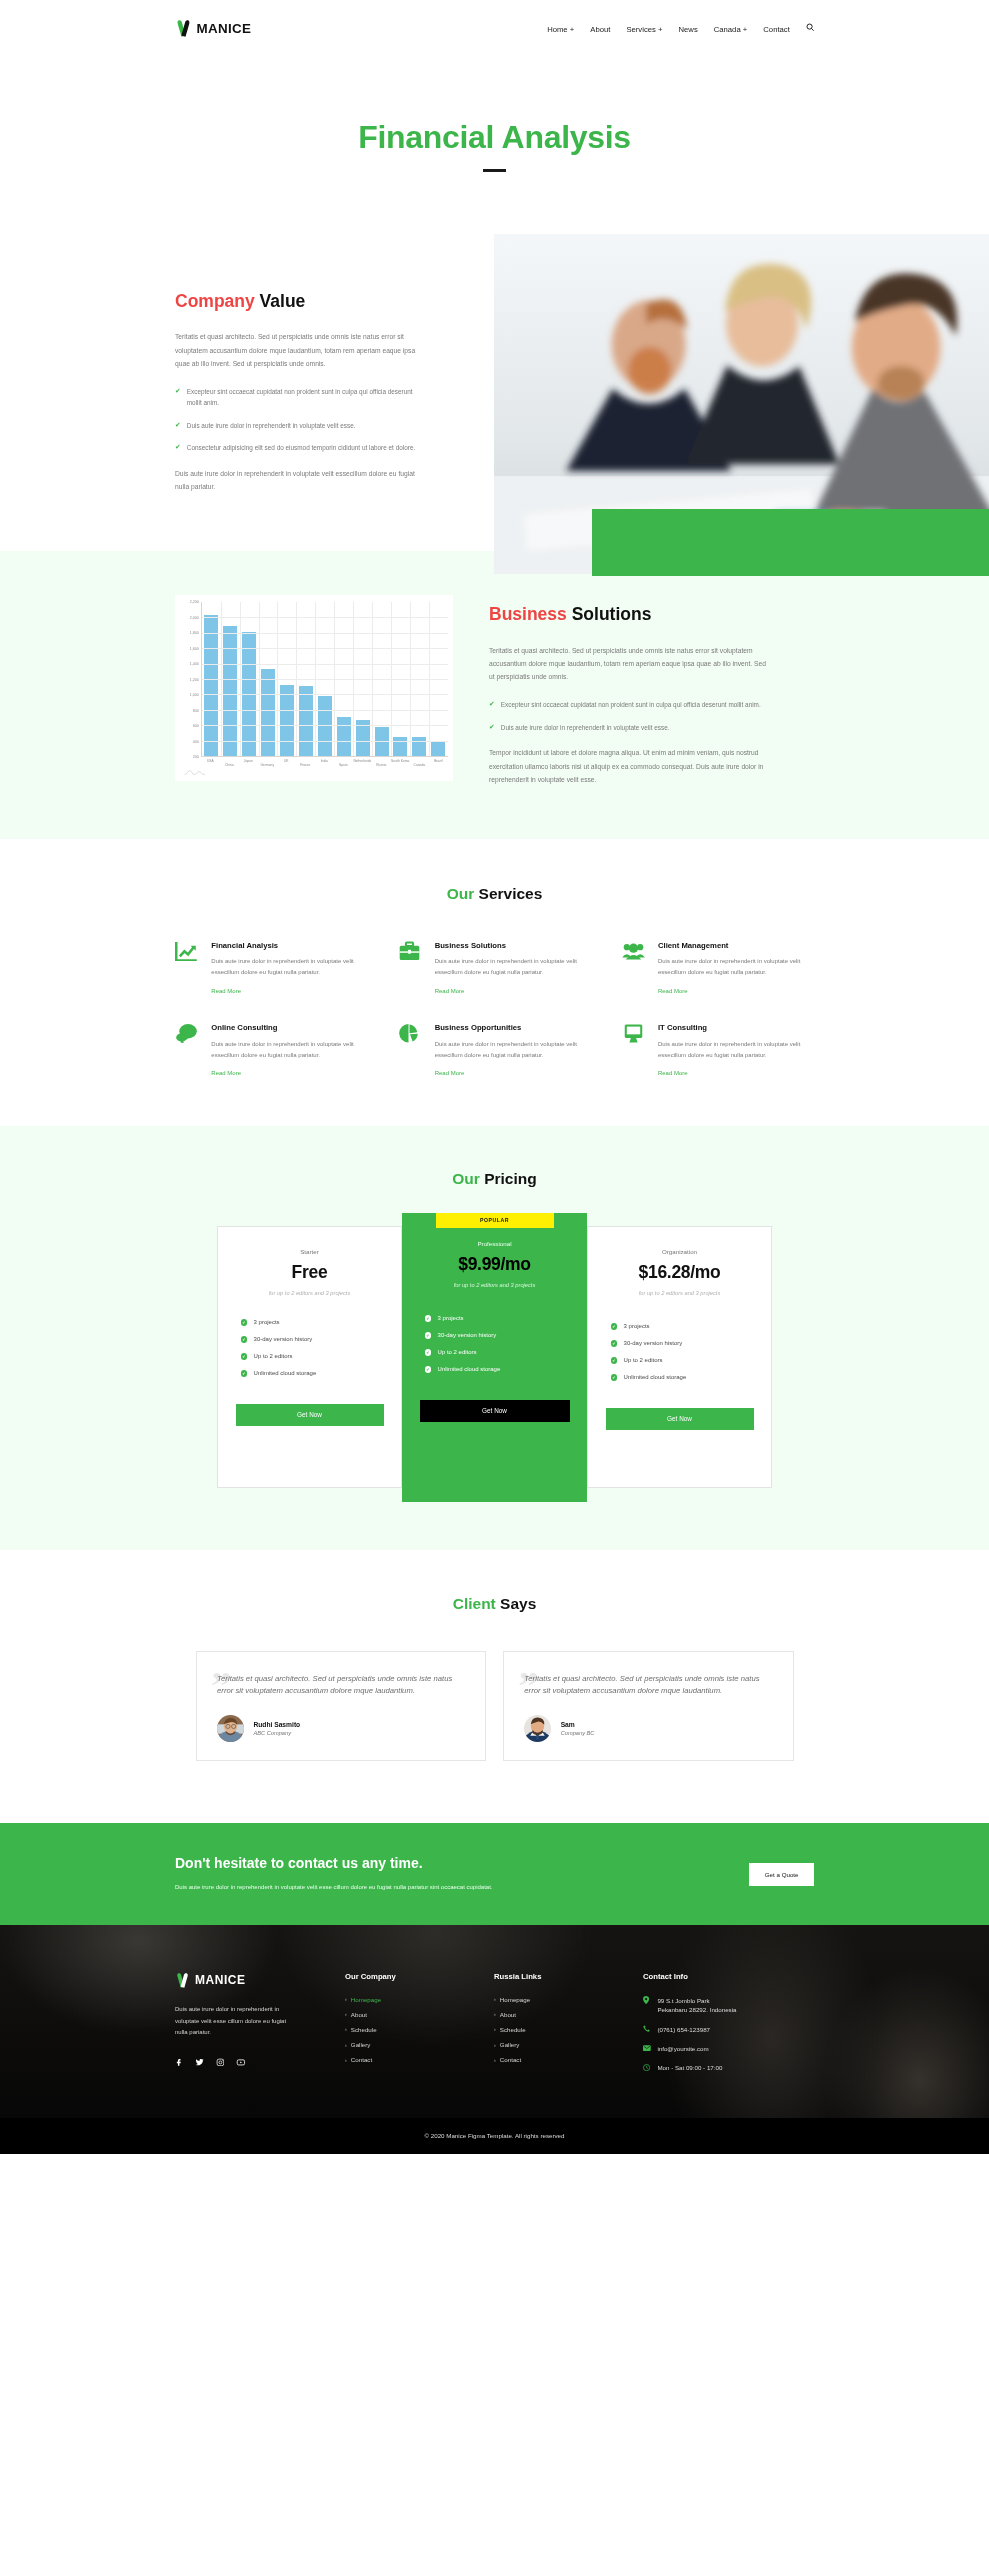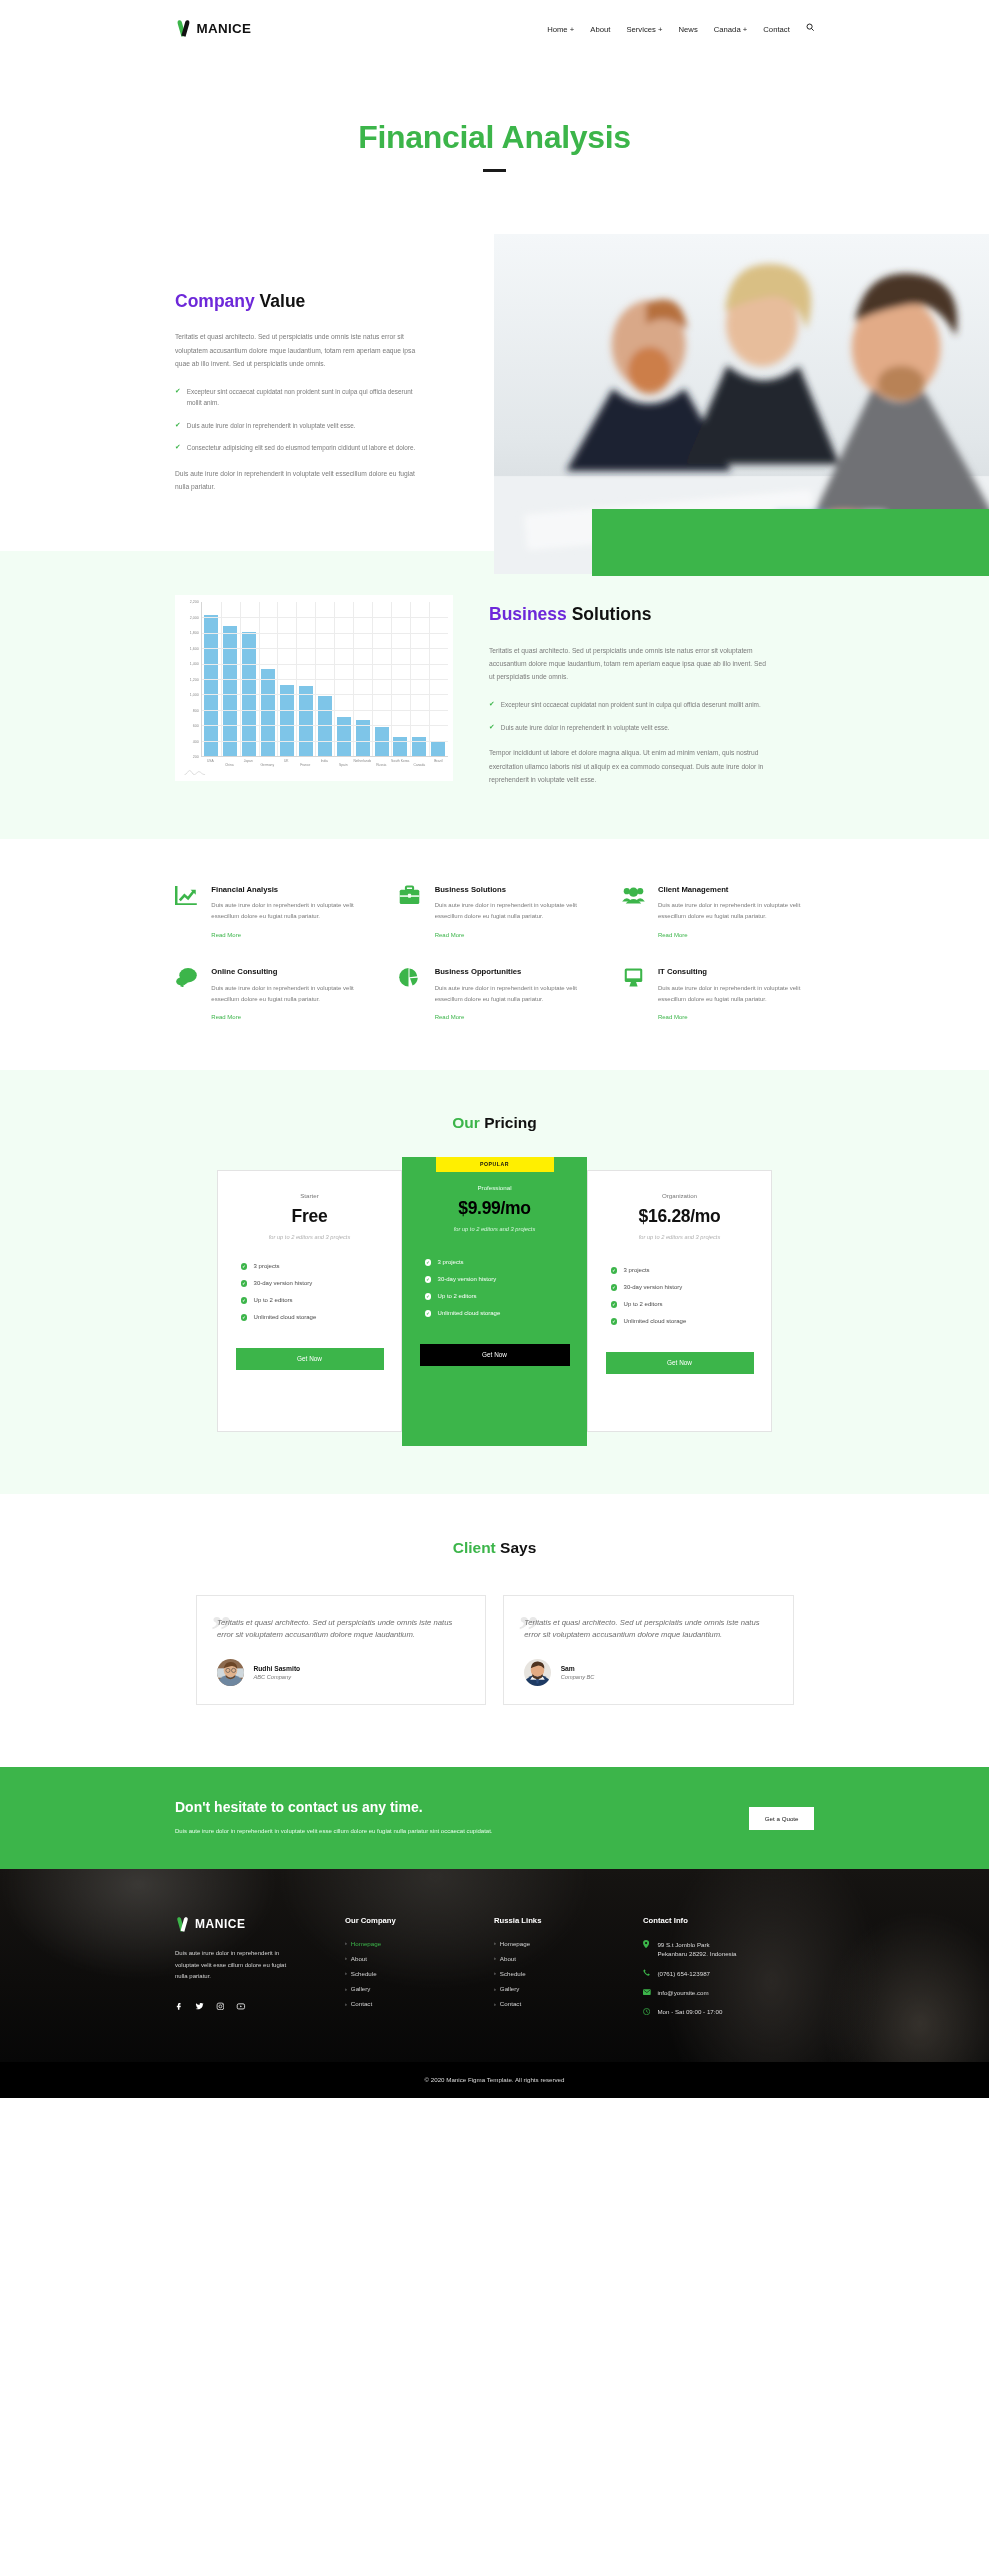--- a/index.html
+++ b/index.html
@@ -25,21 +25,21 @@
   
   .hero-title-sec { padding: 62px 0 0; text-align: center; }
   .hero-title { font-size: 32px; font-weight: 700; color: #3cb54a; letter-spacing: -0.3px; }
   .title-rule { width: 23px; height: 2.6px; background: #1a1a1a; margin: 13.4px auto 0; }
 
   
   .cv-sec { position: relative; padding: 62px 0 57px; }
   .cv-inner { width: 639px; margin: 0 auto; position: relative; display: flex; }
   .cv-left { width: 289px; padding-top: 57px; padding-right: 46px; }
   .sec-head { font-size: 17.5px; font-weight: 700; margin-bottom: 18.5px; }
-  .sec-head .g { color: #6d28d9; }
+  .sec-head .g { color: #ef4444; }
   .sec-head .b { color: #111; }
   .body-txt { font-size: 6.7px; line-height: 2.0; color: #7b7b7b; }
   .ck-list { margin: 15.5px 0 13.4px; }
   .ck-row { display: flex; gap: 6.2px; margin-bottom: 11.3px; }
   .ck { color: #3cb54a; font-size: 6.7px; line-height: 1.6; flex: none; }
   .ck-txt { font-size: 6.4px; line-height: 1.75; color: #7b7b7b; }
 
   .cv-photo {
     position: absolute; left: 319px; top: 0;
     width: 670px; height: 340px;
@@ -383,20 +383,23 @@
           <span class="ck">✔</span>
           <span class="ck-txt">Duis aute irure dolor in reprehenderit in voluptate velit esse.</span>
         </div>
       </div>
       <p class="body-txt">Tempor incididunt ut labore et dolore magna aliqua. Ut enim ad minim veniam, quis nostrud exercitation ullamco laboris nisi ut aliquip ex ea commodo consequat. Duis aute irure dolor in reprehenderit in voluptate velit esse.</p>
     </div>
   </div>
 </div>
 
 <div class="svc-sec">
+  <div class="sec-title-c">
+    <span style="color:#3cb54a">Our</span><span style="color:#111"> Services</span>
+  </div>
   <div class="svc-grid">
 
     <div class="svc">
       <div class="svc-ico">
         <svg width="23" height="20.6" viewBox="0 0 44 40">
             <path d="M2 2 L2 38 L42 38" fill="none" stroke="#3cb54a" stroke-width="5"></path>
             <path d="M9 30 L18 20 L25 26 L36 12" fill="none" stroke="#3cb54a" stroke-width="5"></path>
             <path d="M30 9 L40 9 L40 19 Z" fill="#3cb54a"></path>
           </svg>
       </div>

